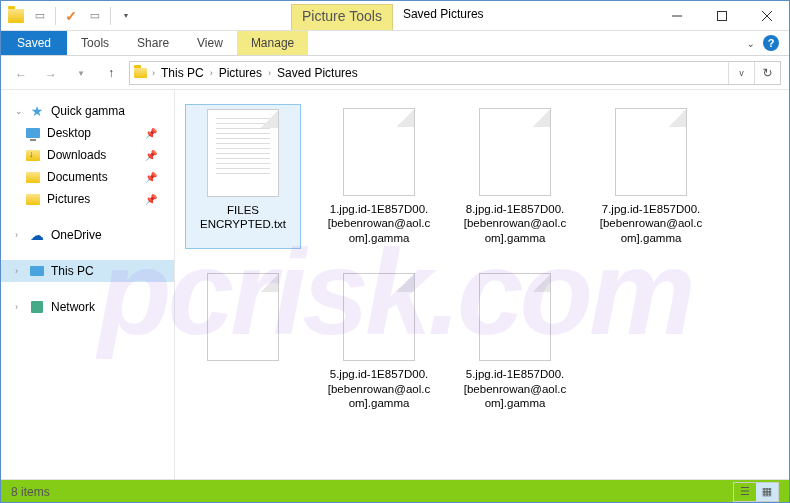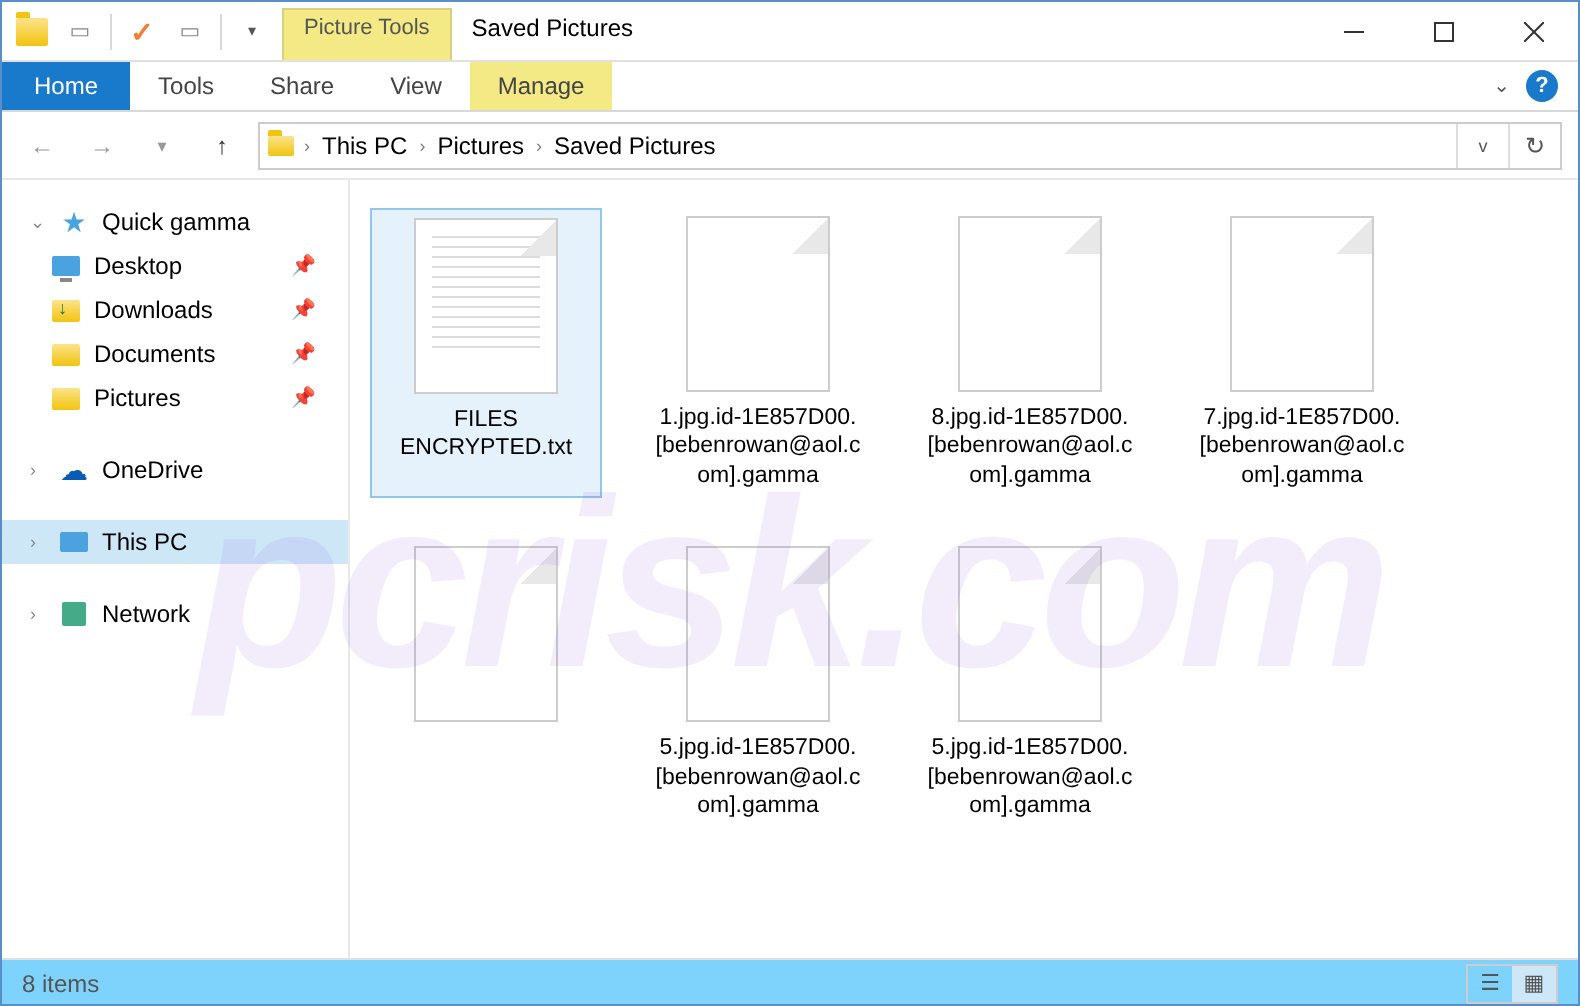--- a/index.html
+++ b/index.html
@@ -7,21 +7,21 @@
 
 
 .titlebar { height: 30px; background: #fff; display: flex; align-items: stretch; border-bottom: 1px solid #e0e0e0; }
 .qa-area { display: flex; align-items: center; padding: 0 4px; gap: 2px; }
 .qa-btn { width: 22px; height: 22px; display: flex; align-items: center; justify-content: center; }
 .folder-icon-small { width: 16px; height: 14px; background: linear-gradient(#fce38a, #f1c40f); border-radius: 1px; position: relative; }
 .folder-icon-small::before { content: ""; position: absolute; top: -3px; left: 0; width: 7px; height: 3px; background: #f1c40f; border-radius: 1px 1px 0 0; }
 .check-icon { color: #f08030; font-weight: bold; font-size: 14px; }
 .divider-v { width: 1px; height: 18px; background: #d8d8d8; margin: 0 2px; }
 .down-caret { font-size: 8px; color: #555; }
-.ctx-tab { background: #f3e985; border: 1px solid #d8d080; border-bottom: none; padding: 3px 10px 3px 10px; margin-top: 3px; font-size: 11px; color: #555; }
+.ctx-tab { background: #f3e985; border: 1px solid #d8d080; border-bottom: none; padding: 3px 10px 3px 10px; margin-top: 3px; margin-left: 150px; font-size: 14px; color: #555; }
 .title-text { padding: 6px 10px; color: #000; font-size: 12px; }
 .window-controls { margin-left: auto; display: flex; }
 .wc-btn { width: 45px; height: 30px; display: flex; align-items: center; justify-content: center; color: #333; }
 .wc-btn svg { width: 10px; height: 10px; }
 
 
 .ribbon { height: 25px; background: #fff; display: flex; align-items: stretch; border-bottom: 1px solid #d8d8d8; }
 .file-tab { background: #1979ca; color: #fff; padding: 4px 16px; font-size: 12px; display: flex; align-items: center; }
 .rib-tab { padding: 4px 14px; color: #444; display: flex; align-items: center; }
 .rib-tab.context { background: #f3e985; }
@@ -66,21 +66,21 @@
 
 .content { flex: 1; padding: 14px 8px; display: flex; flex-wrap: wrap; align-content: flex-start; gap: 16px; overflow: hidden; }
 .file-item { width: 116px; display: flex; flex-direction: column; align-items: center; padding: 4px; margin: 0 2px 4px 2px; }
 .file-item.sel { border: 1px solid #90c8ec; background: #e6f2fb; }
 .file-thumb { width: 72px; height: 88px; border: 1px solid #ccc; background: #fff; margin-bottom: 6px; position: relative; }
 .file-thumb.txt::before { content: ""; position: absolute; top: 8px; left: 8px; right: 8px; height: 60px; background: repeating-linear-gradient(#ddd, #ddd 1px, transparent 1px, transparent 5px); }
 .file-thumb .fold { position: absolute; top: 0; right: 0; width: 18px; height: 18px; background: linear-gradient(135deg, transparent 50%, #e8e8e8 50%); }
 .file-label { text-align: center; font-size: 11.5px; line-height: 1.25; color: #000; word-break: break-word; max-width: 110px; }
 
 
-.statusbar { height: 24px; border-top: 1px solid #e0e0e0; display: flex; align-items: center; padding: 0 10px; background: #7dd3fc; color: #555; }
+.statusbar { height: 24px; border-top: 1px solid #e0e0e0; display: flex; align-items: center; padding: 0 10px; background: #84cc16; color: #555; }
 .statusbar .fill { flex: 1; }
 .view-toggle { display: flex; border: 1px solid #ccc; }
 .view-toggle .vbtn { width: 22px; height: 18px; display: flex; align-items: center; justify-content: center; font-size: 11px; }
 .view-toggle .vbtn.on { background: #cde7f7; }
 
 
 .watermark { position: absolute; top: 0; left: 0; width: 100%; height: 100%; pointer-events: none; display: flex; align-items: center; justify-content: center; opacity: 0.08; }
 .watermark span { font-size: 120px; font-weight: 700; font-style: italic; color: #6d28d9; letter-spacing: -4px; transform: translateY(40px); }
 </style>
 </head>
@@ -122,21 +122,21 @@
     <div class="wc-btn">
         <svg viewBox="0 0 10 10">
           <line x1="0" y1="0" x2="10" y2="10" stroke="#333" stroke-width="1"></line>
           <line x1="10" y1="0" x2="0" y2="10" stroke="#333" stroke-width="1"></line>
         </svg>
       </div>
   </div>
 </div>
 
 <div class="ribbon">
-  <div class="file-tab">Home</div>
+  <div class="file-tab">Saved</div>
   <div class="rib-tab">Tools</div>
   <div class="rib-tab">Share</div>
   <div class="rib-tab">View</div>
   <div class="rib-tab context">Manage</div>
   <div class="spacer"></div>
   <div class="rib-right">
     <span class="caret-collapse">⌄</span>
     <div class="help-circle">?</div>
   </div>
 </div>

